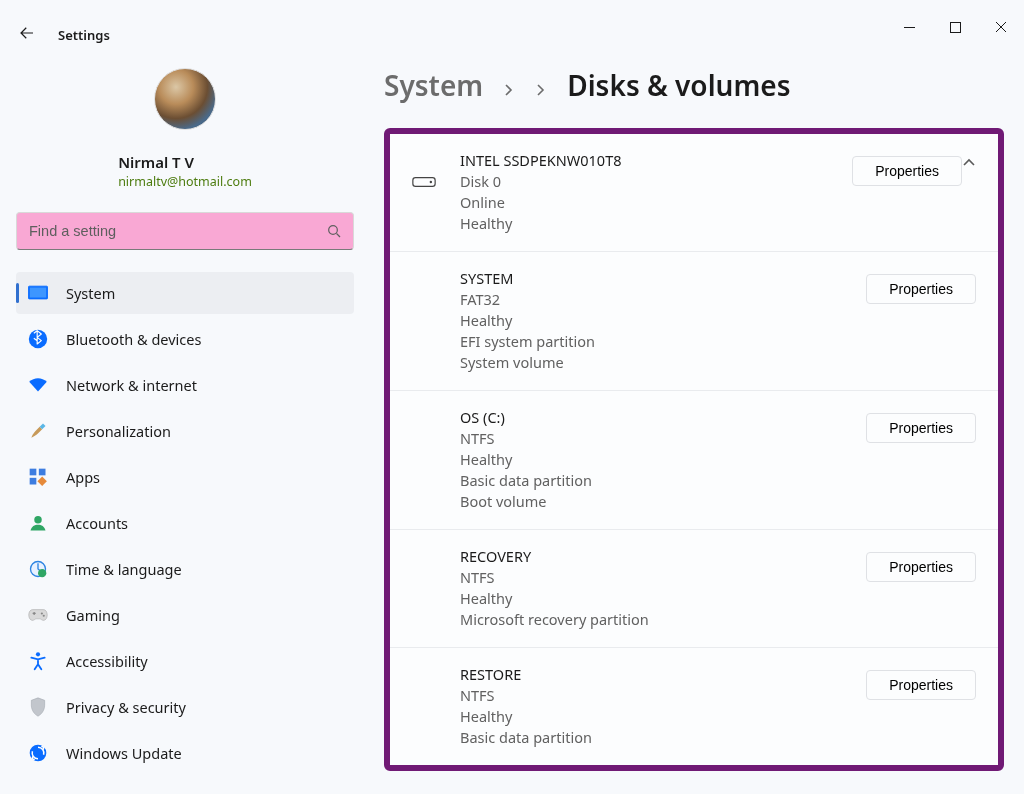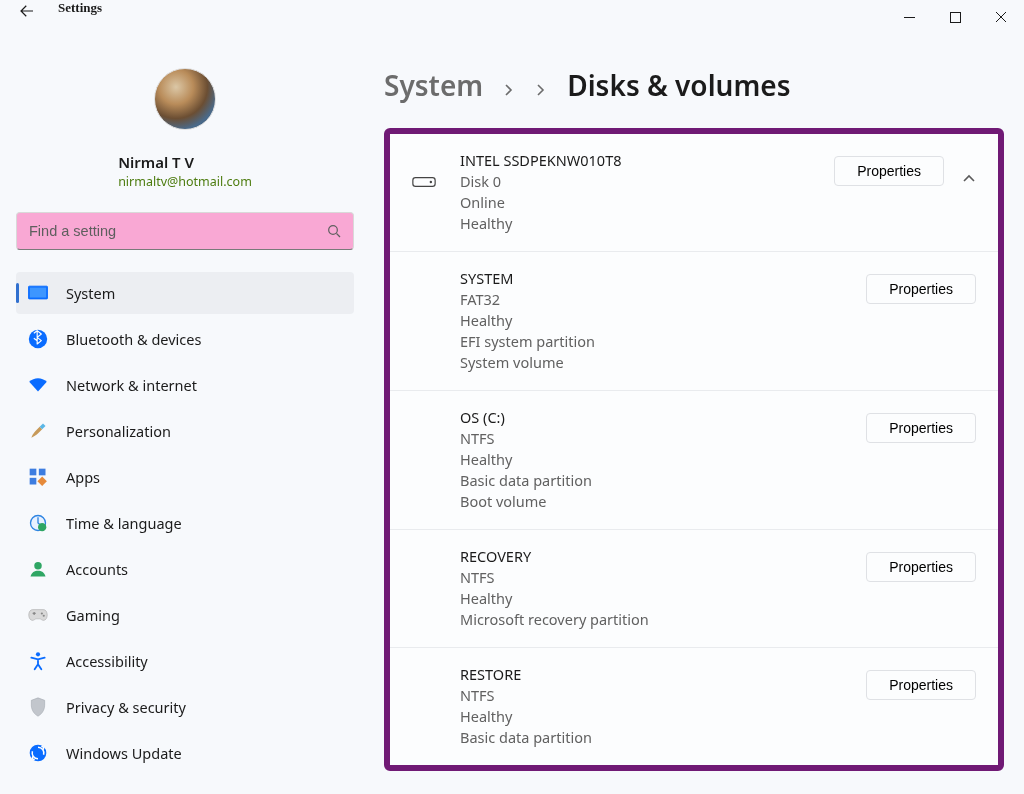--- a/index.html
+++ b/index.html
@@ -1,19 +1,19 @@
 <!DOCTYPE html>
 <html><head>
 <meta charset="utf-8">
 <style>
   * { box-sizing: border-box; margin: 0; padding: 0; }
   html, body { width: 1024px; height: 794px; font-family: "Segoe UI", system-ui, sans-serif; background: #f7f9fc; color: #1b1b1b; overflow: hidden; }
   
   
-  .titlebar { display: flex; align-items: flex-start; height: 44px; padding: 0 0 0 16px; font-family: Liberation Serif, serif; }
+  .titlebar { display: flex; align-items: flex-end; height: 44px; padding: 0 0 0 16px; }
   .back-arrow { width: 22px; height: 22px; display:flex; align-items:center; justify-content:center; color:#1b1b1b; cursor:pointer; }
   .app-title { margin-left: 20px; font-size: 13px; font-weight: 600; color:#1b1b1b; }
   .win-controls { margin-left: auto; display:flex; }
   .win-btn { width: 46px; height: 34px; display:flex; align-items:center; justify-content:center; cursor:pointer; }
   
   
   .shell { display: flex; height: calc(794px - 44px); }
   .sidebar { width: 370px; padding: 16px 16px 0 16px; }
   .main { flex: 1; padding: 0 20px 0 14px; }
   
@@ -44,21 +44,21 @@
   
   
   .card { background:#fcfdfe; border:6px solid #701a75; border-radius:6px; overflow:hidden; }
   .entry { display:flex; align-items:flex-start; padding:16px 22px 18px 22px; gap:20px; }
   .entry + .entry { border-top:1px solid #e9ebee; }
   .entry.sub { padding-left:70px; }
   .disk-icon-col { width:28px; flex:none; padding-top:24px; color:#444;}
   .entry-body { flex:1; min-width:0; }
   .entry-title { font-size:14.5px; font-weight:400; color:#1b1b1b;}
   .entry-line { font-size:14.5px; color:#616161; margin-top:1px;}
-  .entry-actions { display:flex; align-items:flex-end; gap:18px; padding-top:6px;}
+  .entry-actions { display:flex; align-items:flex-start; padding-top:6px;}
   .btn { background:#fcfdfe; border:1px solid #dfe1e5; border-radius:4px; font-size:14px; font-weight:400; padding:6px 22px; cursor:pointer;}
   .expand-chevron { color:#5a5a5a; cursor:pointer;}
   
   svg { display:block; }
 </style>
 </head>
 <body>
 
 <div class="titlebar">
   <div class="back-arrow">
@@ -150,35 +150,35 @@
               <rect x="13" y="2" width="8" height="8" fill="#3d7de0"></rect>
               <rect x="2" y="13" width="8" height="8" fill="#3d7de0"></rect>
               <rect x="13" y="13" width="8" height="8" fill="#e68a3a" transform="rotate(45 17 17)"></rect>
             </svg>
         </span>
         <span>Apps</span>
       </li>
       <li class="nav-item">
         <span class="nav-icon">
           <svg width="20" height="20" viewBox="0 0 24 24">
+              <circle cx="12" cy="8" r="4.5" fill="#2fa664"></circle>
+              <path d="M3 21c1-5 5-7 9-7s8 2 9 7H3z" fill="#2fa664"></path>
+            </svg>
+        </span>
+        <span>Accounts</span>
+      </li>
+      <li class="nav-item">
+        <span class="nav-icon">
+          <svg width="20" height="20" viewBox="0 0 24 24">
               <circle cx="12" cy="12" r="9" fill="#e8f1ff" stroke="#2d84e2" stroke-width="1.6"></circle>
               <path d="M12 5v7l4 3" stroke="#2d84e2" stroke-width="1.6" fill="none"></path>
               <circle cx="17" cy="17" r="5" fill="#2fa664"></circle>
             </svg>
         </span>
         <span>Time &amp; language</span>
-      </li>
-      <li class="nav-item">
-        <span class="nav-icon">
-          <svg width="20" height="20" viewBox="0 0 24 24">
-              <circle cx="12" cy="8" r="4.5" fill="#2fa664"></circle>
-              <path d="M3 21c1-5 5-7 9-7s8 2 9 7H3z" fill="#2fa664"></path>
-            </svg>
-        </span>
-        <span>Accounts</span>
       </li>
       <li class="nav-item">
         <span class="nav-icon">
           <svg width="22" height="16" viewBox="0 0 26 18">
               <path d="M6 2h14c3 0 5 3 5 7s-2 7-5 7c-2 0-3-2-5-2h-4c-2 0-3 2-5 2-3 0-5-3-5-7s2-7 5-7z" fill="#d9d9d9" stroke="#9a9a9a" stroke-width="0.6"></path>
               <circle cx="18" cy="7" r="1.4" fill="#888"></circle>
               <circle cx="20.5" cy="10" r="1.4" fill="#888"></circle>
               <path d="M6 7h4M8 5v4" stroke="#888" stroke-width="1.6"></path>
             </svg>
         </span>

